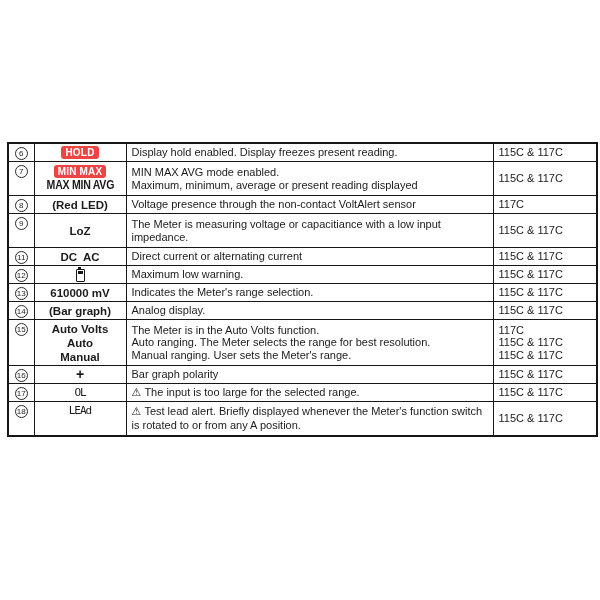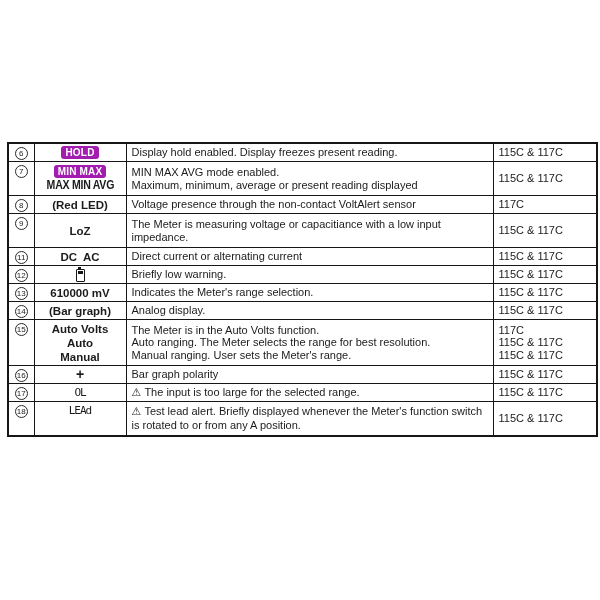--- a/index.html
+++ b/index.html
@@ -9,21 +9,21 @@
         table-layout:fixed;border:2px solid #161616;}
   td{border:1px solid #161616;padding:1px 3px;vertical-align:middle;font-size:11px;line-height:12.5px;}
   td.c-num{text-align:center;vertical-align:top;padding-top:2px;}
   td.c-sym{text-align:center;}
   td.c-desc{padding-left:5px;padding-right:4px;margin-left:24px;}
   td.c-model{padding-left:5px;}
   tr.h1{height:18px} tr.hs{height:17px} tr.h2{height:34px} tr.h2b{height:35px} tr.h3{height:46px}
   .circle-num{display:inline-flex;align-items:center;justify-content:center;
         width:13px;height:13px;border:1px solid #2a2a2a;border-radius:50%;
         font-size:8px;line-height:13px;box-sizing:border-box;}
-  .badge{display:inline-block;background:#a21caf;color:#ffffff;font-weight:700;
+  .badge{display:inline-block;background:#ef4444;color:#ffffff;font-weight:700;
         font-size:10px;line-height:13px;padding:0 4px;border-radius:3px;letter-spacing:0.2px;}
   .sym{font-weight:700;font-size:11.5px;line-height:14px;white-space:pre;}
   .condensed{display:inline-block;transform:scaleX(0.88);transform-origin:50% 50%;
         letter-spacing:-0.3px;font-size:12px;}
   .plus{font-size:14px;line-height:13px;font-weight:900;}
   .lcd{font-family:"DejaVu Sans Mono",monospace;font-weight:400;font-size:11px;
         letter-spacing:-1px;line-height:13px;}
   .vtop{vertical-align:top;padding-top:2px;}
   .warn-icon{font-family:"DejaVu Sans",sans-serif;font-size:11px;margin-right:3px;}
   .battery{display:inline-block;position:relative;width:7px;height:11px;
@@ -110,21 +110,21 @@
             <div>115C &amp; 117C</div>
           </td>
     </tr>
 
     <tr class="hs">
       <td class="c-num"><span class="circle-num">12</span></td>
       <td class="c-sym">
         <span class="battery"><span class="battery-tip"></span><span class="battery-band"></span></span>
       </td>
       <td class="c-desc">
-            <div class="desc-line">Briefly low warning.</div>
+            <div class="desc-line">Maximum low warning.</div>
           </td>
       <td class="c-model">
             <div>115C &amp; 117C</div>
           </td>
     </tr>
 
     <tr class="h1">
       <td class="c-num"><span class="circle-num">13</span></td>
       <td class="c-sym">
             <div class="sym">610000 mV</div>

